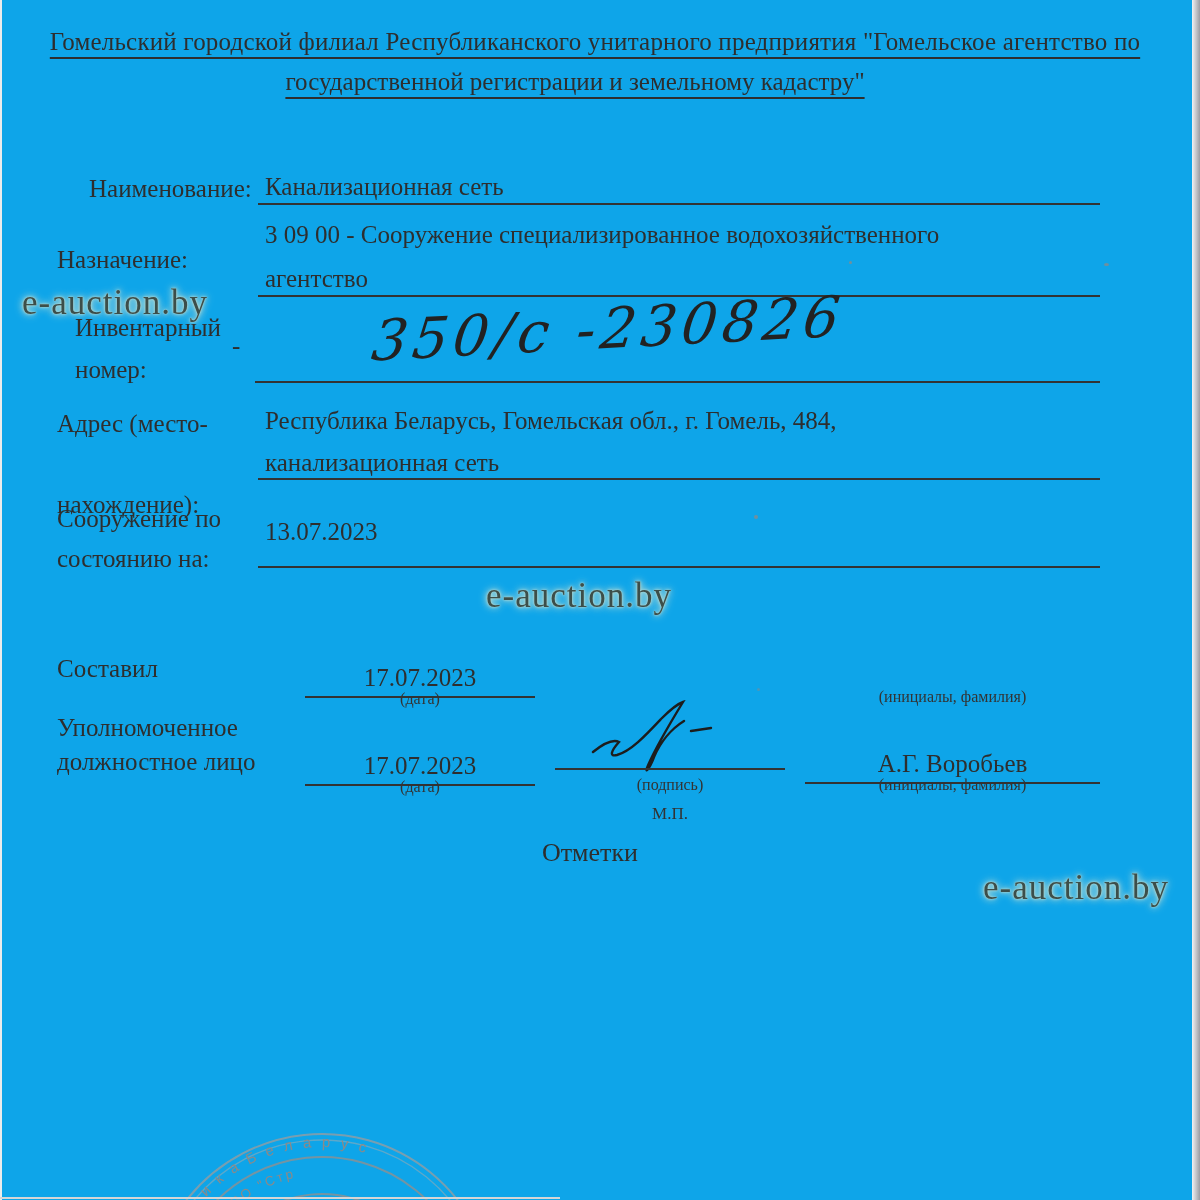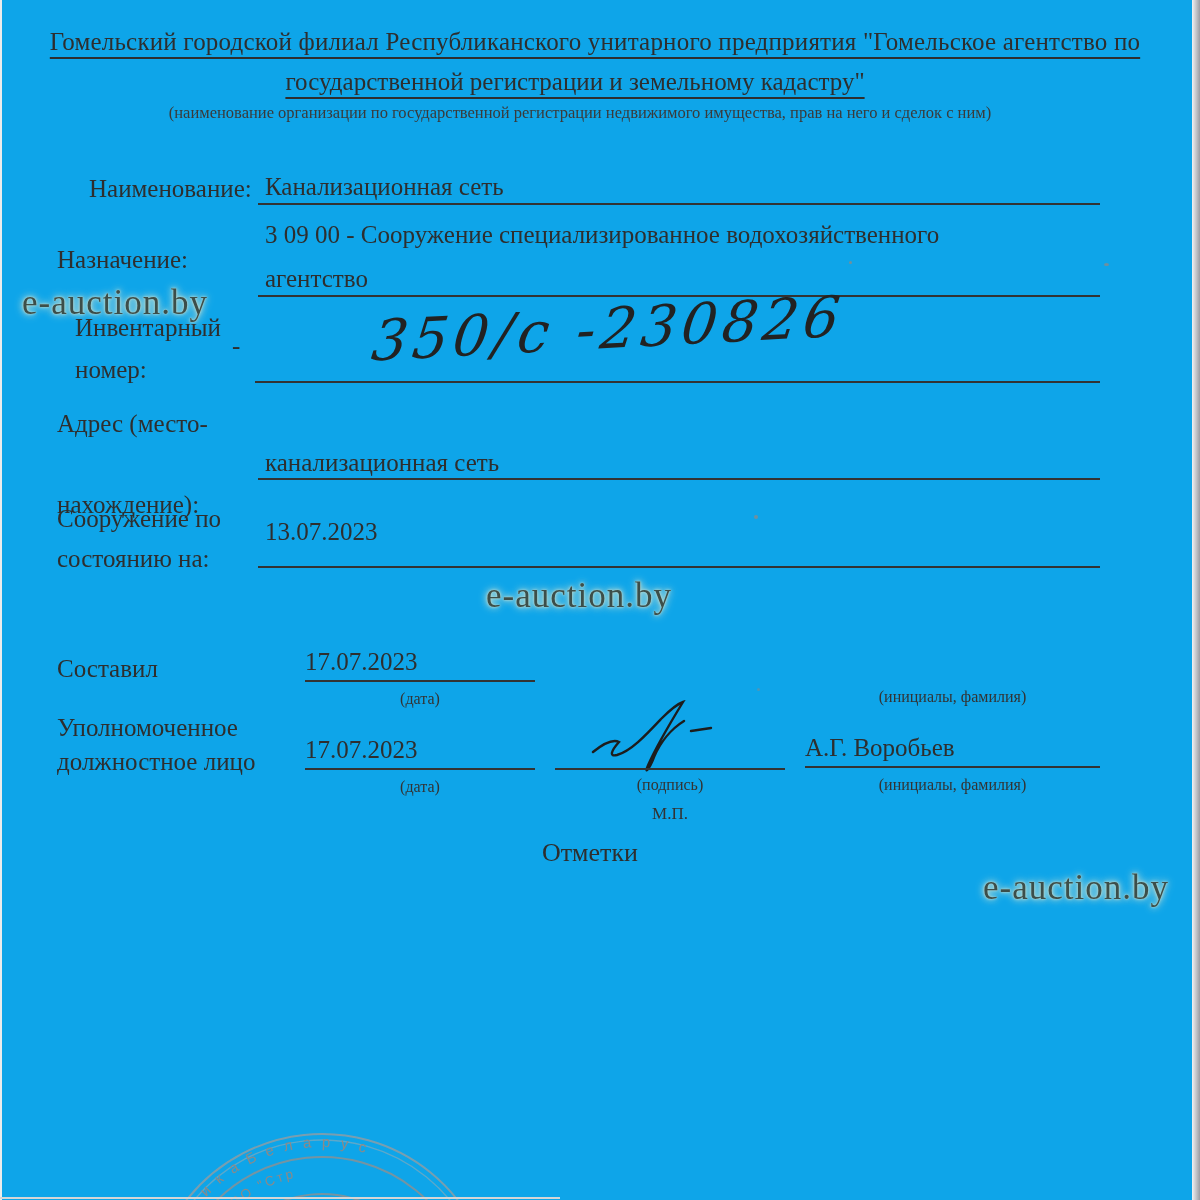--- a/index.html
+++ b/index.html
@@ -31,56 +31,56 @@
   
   .wm{position:absolute;font-size:35px;color:#3c4e4a;white-space:nowrap;letter-spacing:1px;
     text-shadow:0 0 3px #bcdcd4,0 0 6px #b4d8cf,0 0 10px #c6e3db, 0 0 1px #9fcbc0;}
 
   
   .handwritten{position:absolute;left:372px;top:296px;font-size:56px;font-style:italic;
     font-family:"DejaVu Serif",serif;color:#222;letter-spacing:5px;
     transform:rotate(-3deg) skewX(-10deg);white-space:nowrap;}
 
   .cap{position:absolute;font-size:16px;color:#333;text-align:center;}
-  .sigcol{position:absolute;}
+  .sigcol{position:absolute;text-align:center;margin-top:16px;}
   .sigval{font-size:25px;border-bottom:2px solid #333;padding-bottom:4px;}
 
   .notes{position:absolute;top:838px;left:450px;width:280px;text-align:center;font-size:26px;}
 
   .stamp-wrap{position:absolute;left:140px;top:1131px;width:395px;height:69px;overflow:hidden;}
   .sig-wrap{position:absolute;left:585px;top:700px;width:185px;height:72px;}
 </style>
 </head>
 <body>
 
 <div class="page">
 
   <div class="hdr1">Гомельский городской филиал Республиканского унитарного предприятия "Гомельское агентство по</div>
   <div class="hdr2">государственной регистрации и земельному кадастру"</div>
-  <div class="hdr-note">(наименование организации по государственной регистрации недвижимого имущества, прав на него и сделок с ним)</div>
 
   <div class="lbl" style="left:57px;top:175px;margin-left:32px;">Наименование:</div>
   <div class="val" style="left:265px;top:173px;">Канализационная сеть</div>
   <div class="uline" style="left:258px;top:203px;width:842px;"></div>
 
   <div class="lbl" style="left:57px;top:246px;">Назначение:</div>
   <div class="val" style="left:265px;top:221px;">3 09 00 - Сооружение специализированное водохозяйственного</div>
   <div class="val" style="left:265px;top:265px;">агентство</div>
   <div class="uline" style="left:258px;top:295px;width:842px;"></div>
 
   <div class="wm" style="left:22px;top:283px;">e-auction.by</div>
 
   <div class="lbl" style="left:75px;top:314px;">Инвентарный</div>
   <div class="lbl" style="left:75px;top:356px;">номер:</div>
   <div class="val" style="left:232px;top:332px;">-</div>
   <div class="handwritten">350/с -230826</div>
   <div class="uline" style="left:255px;top:381px;width:845px;"></div>
 
   <div class="lbl" style="left:57px;top:410px;">Адрес (место-</div>
   <div class="lbl" style="left:57px;top:450px;margin-top:41px;">нахождение):</div>
+  <div class="val" style="left:265px;top:407px;">Республика Беларусь, Гомельская обл., г. Гомель, 484,</div>
   <div class="val" style="left:265px;top:449px;">канализационная сеть</div>
   <div class="uline" style="left:258px;top:478px;width:842px;"></div>
 
   <div class="lbl" style="left:57px;top:505px;">Сооружение по</div>
   <div class="lbl" style="left:57px;top:545px;">состоянию на:</div>
   <div class="val" style="left:265px;top:518px;">13.07.2023</div>
   <div class="uline" style="left:258px;top:566px;width:842px;"></div>
 
   <div class="wm" style="left:486px;top:576px;">e-auction.by</div>
 

